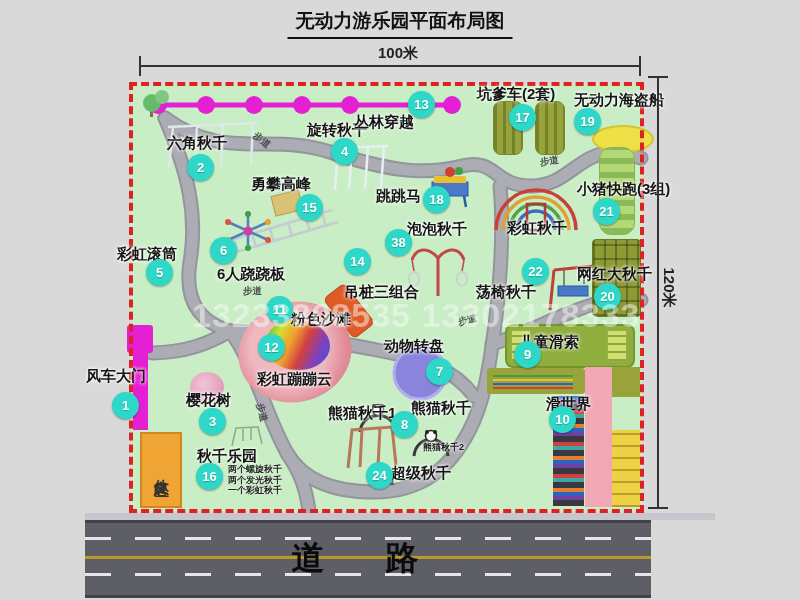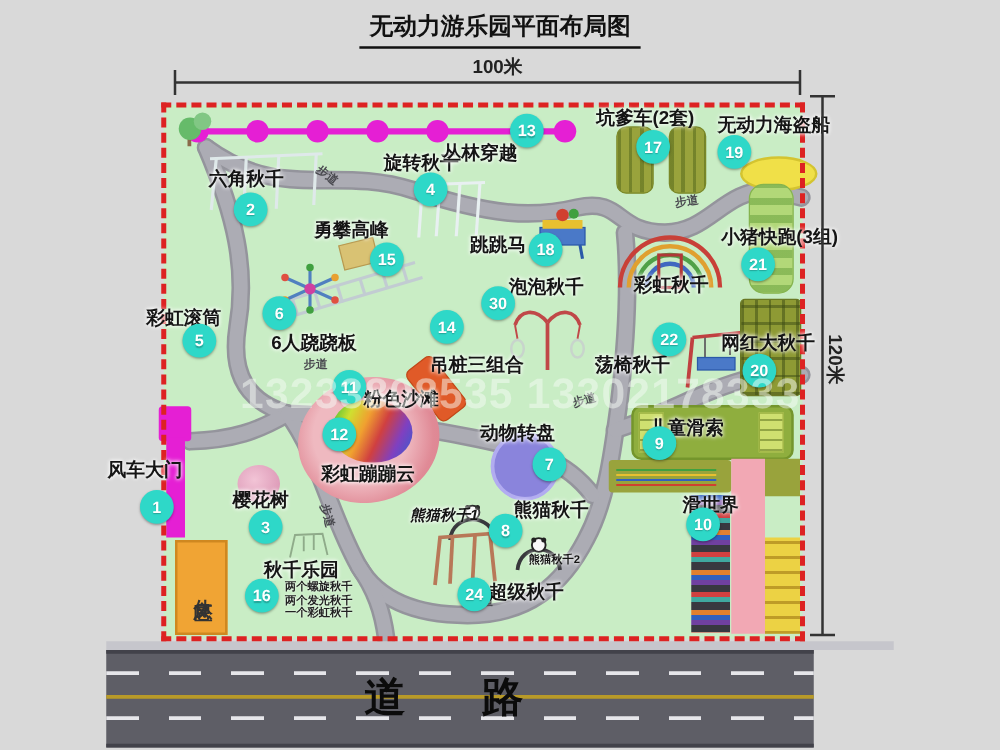--- a/index.html
+++ b/index.html
@@ -264,30 +264,30 @@
   <div class="abs walk" style="left:376px;top:474px;transform:rotate(6deg);">步道</div>
 
   <div class="abs lbl" style="left:86px;top:367px;">风车大门</div>
   <div class="abs lbl" style="left:167px;top:134px;">六角秋千</div>
   <div class="abs lbl" style="left:186px;top:391px;">樱花树</div>
   <div class="abs lbl" style="left:307px;top:121px;">旋转秋千</div>
   <div class="abs lbl" style="left:117px;top:245px;">彩虹滚筒</div>
   <div class="abs lbl" style="left:217px;top:265px;">6人跷跷板</div>
   <div class="abs lbl" style="left:384px;top:337px;">动物转盘</div>
   <div class="abs lbl" style="left:411px;top:399px;">熊猫秋千</div>
-  <div class="abs lbl sm" style="left:328px;top:404px;font-size:12px;font-style:italic;">熊猫秋千1</div>
+  <div class="abs lbl sm" style="left:328px;top:404px;font-size:15px;">熊猫秋千1</div>
   <div class="abs lbl sm" style="left:423px;top:441px;font-size:9px;">熊猫秋千2</div>
   <div class="abs lbl" style="left:519px;top:333px;">儿童滑索</div>
   <div class="abs lbl" style="left:546px;top:395px;">滑世界</div>
   <div class="abs lbl" style="left:291px;top:310px;">粉色沙滩</div>
   <div class="abs lbl" style="left:257px;top:370px;">彩虹蹦蹦云</div>
   <div class="abs lbl" style="left:354px;top:113px;">丛林穿越</div>
   <div class="abs lbl" style="left:344px;top:283px;">吊桩三组合</div>
   <div class="abs lbl" style="left:251px;top:175px;">勇攀高峰</div>
-  <div class="abs lbl" style="left:211px;top:447px;text-align:center;">秋千乐园</div>
+  <div class="abs lbl" style="left:197px;top:447px;text-align:center;">秋千乐园</div>
   <div class="abs notes" style="left:228px;top:464px;">
     <div>两个螺旋秋千</div>
     <div>两个发光秋千</div>
     <div>一个彩虹秋千</div>
   </div>
   <div class="abs lbl" style="left:477px;top:85px;">坑爹车(2套)</div>
   <div class="abs lbl" style="left:376px;top:187px;">跳跳马</div>
   <div class="abs lbl" style="left:574px;top:91px;">无动力海盗船</div>
   <div class="abs lbl" style="left:577px;top:265px;">网红大秋千</div>
   <div class="abs lbl" style="left:577px;top:180px;">小猪快跑(3组)</div>
@@ -311,21 +311,21 @@
   <div class="abs mk" style="left:408px;top:91px;">13</div>
   <div class="abs mk" style="left:344px;top:248px;">14</div>
   <div class="abs mk" style="left:296px;top:194px;">15</div>
   <div class="abs mk" style="left:196px;top:463px;">16</div>
   <div class="abs mk" style="left:509px;top:104px;">17</div>
   <div class="abs mk" style="left:423px;top:186px;">18</div>
   <div class="abs mk" style="left:574px;top:108px;">19</div>
   <div class="abs mk" style="left:594px;top:283px;">20</div>
   <div class="abs mk" style="left:593px;top:198px;">21</div>
   <div class="abs mk" style="left:522px;top:258px;">22</div>
-  <div class="abs mk" style="left:385px;top:229px;">30</div>
+  <div class="abs mk" style="left:385px;top:229px;">38</div>
   <div class="abs mk" style="left:366px;top:462px;">24</div>
 
   <div class="abs wm2">13233808535 13302178333</div>
 
   <div class="abs shoulder"></div>
   <div class="abs road">
     <div class="lane" style="top:14px;"></div>
     <div class="lane y" style="top:33px;"></div>
     <div class="lane" style="top:50px;"></div>
     <div class="roadlbl">道 路</div>

